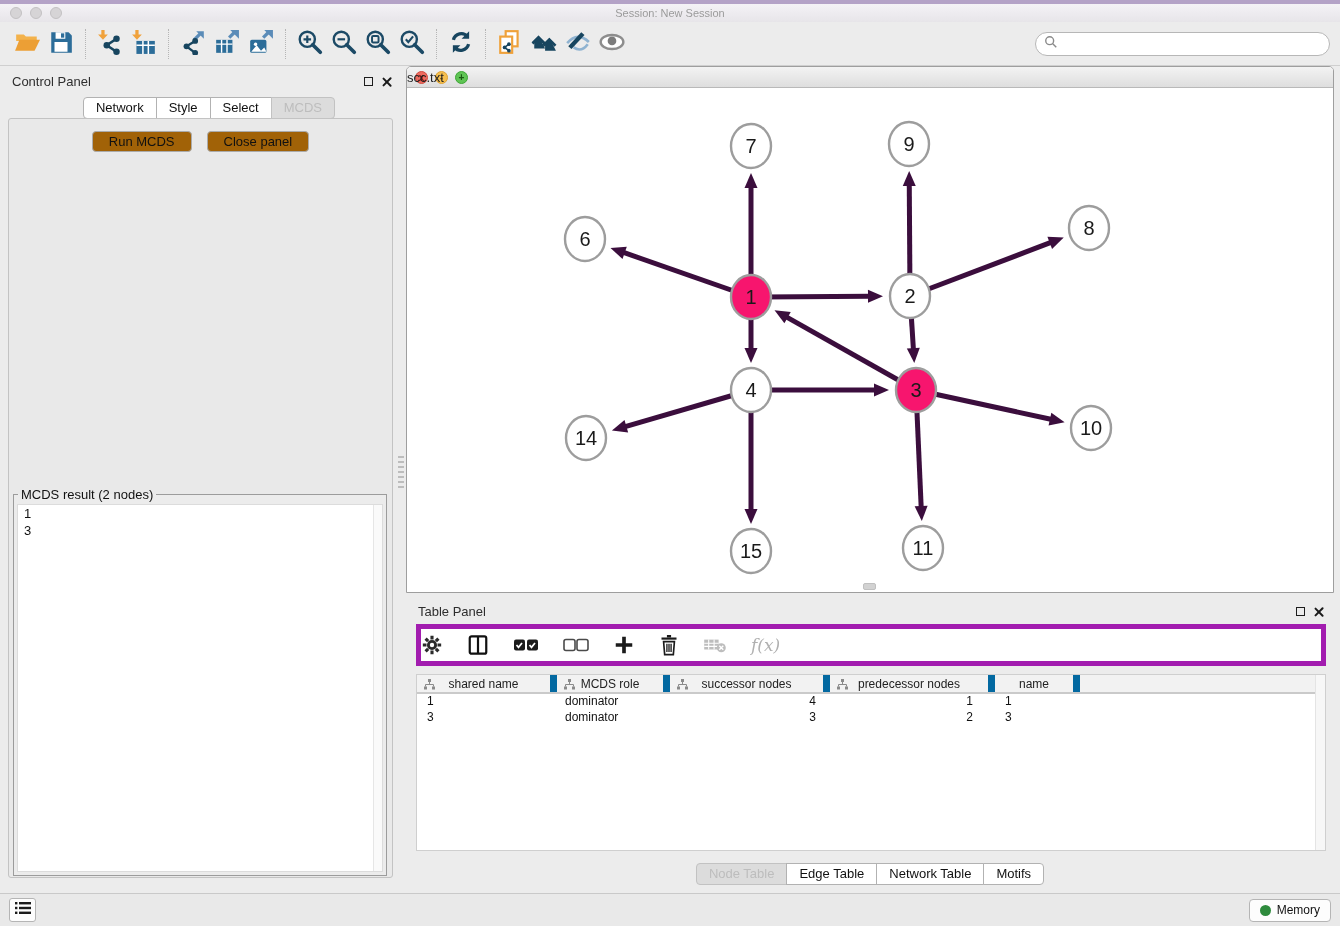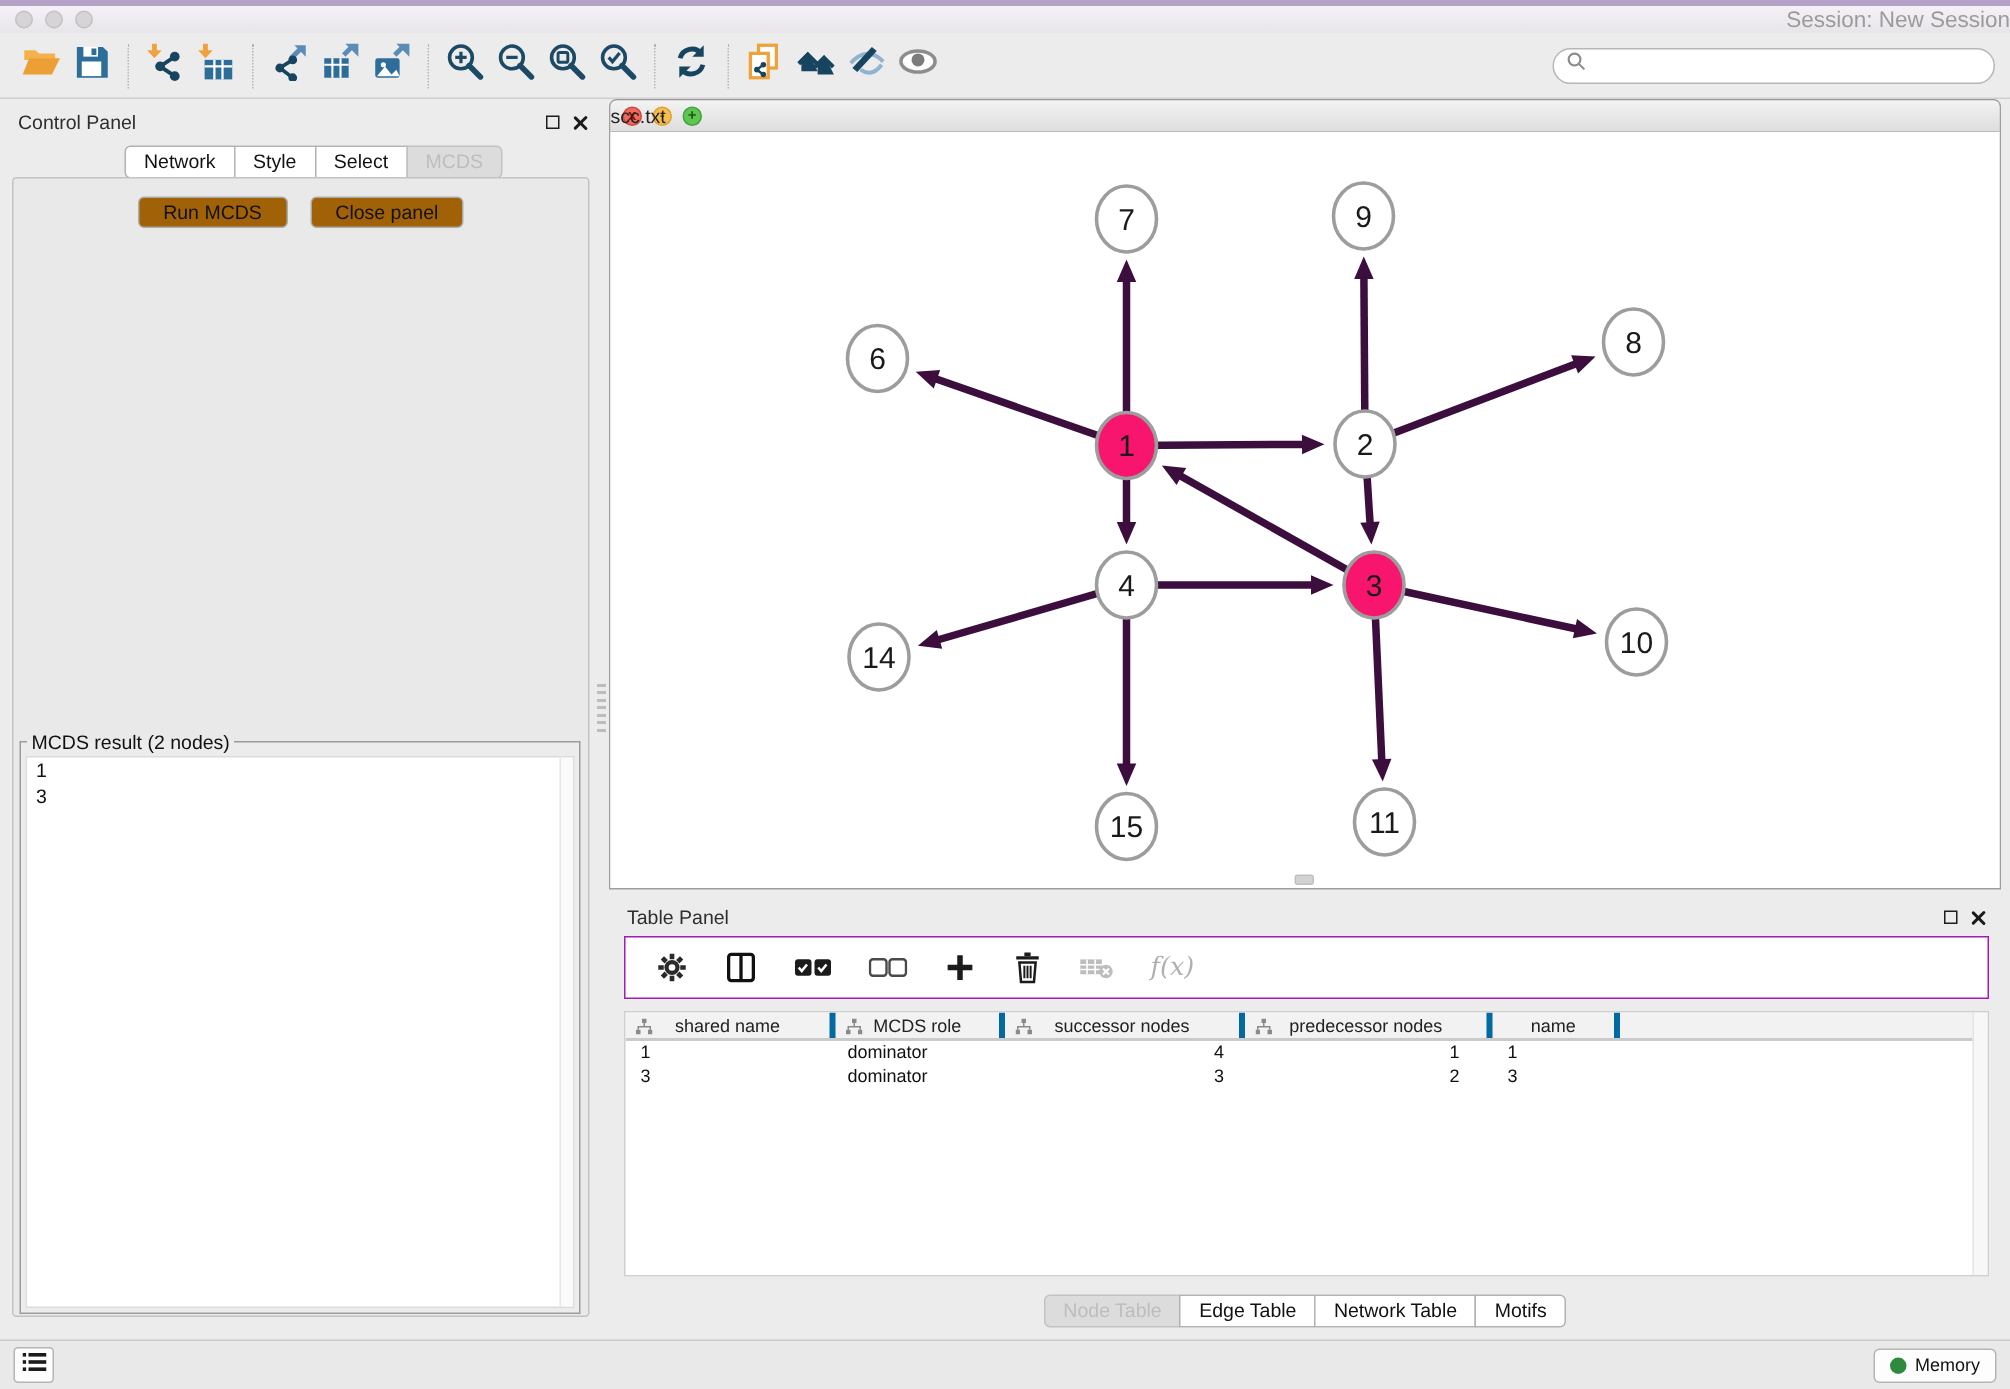--- a/index.html
+++ b/index.html
@@ -4,21 +4,21 @@
 <style>
   * { margin:0; padding:0; box-sizing:border-box; }
   html,body { width:1340px; height:926px; overflow:hidden; }
   body { font-family:"Liberation Sans", sans-serif; background:#ececec; position:relative; }
 
   
   .titlebar { height:22px; border-top:4px solid #b4a2c7; background:linear-gradient(#f4f2f6,#e7e5e9);
     position:relative; display:flex; align-items:center; }
   .traffic { display:flex; gap:8px; margin-left:10px; }
   .traffic span { width:12px; height:12px; border-radius:50%; background:#d6d4d6; border:1px solid #c3c1c3; }
-  .win-title { position:absolute; left:0; right:0; text-align:right; font-size:15px; color:#9b9b9b; }
+  .win-title { position:absolute; left:0; right:0; text-align:center; font-size:11px; color:#9b9b9b; }
 
   
   .toolbar { height:44px; background:#ececec; border-bottom:1px solid #cfcfcf; display:flex; align-items:center; padding:0 10px; }
   .tb-btn { width:34px; height:32px; display:flex; align-items:center; justify-content:center; cursor:pointer; }
   .tb-btn svg { width:26px; height:26px; }
   .tb-sep { width:1px; height:30px; margin:0 7px; border-left:1px dotted #b5b5b5; }
   .searchbox { margin-left:auto; width:295px; height:24px; background:#fff; border:1px solid #b7b7b7; border-radius:13px;
     display:flex; align-items:center; padding:0 8px; }
   .searchbox input { border:none; outline:none; flex:1; font-size:13px; background:transparent; margin-left:5px; }
 
@@ -69,27 +69,27 @@
   .nt { width:13px; height:13px; border-radius:50%; font-size:10px; font-weight:bold; line-height:12px; text-align:center; cursor:pointer; }
   .nt-close { background:#ee6a5f; border:1px solid #d0493d; color:#7c130d; }
   .nt-min { background:#f5bf4f; border:1px solid #dfa333; color:#8a5d0b; }
   .nt-zoom { background:#5fc454; border:1px solid #3da635; color:#1a5a12; }
   .net-title { position:absolute; left:0; right:0; font-size:13px; color:#222; }
   .net-canvas { position:relative; width:926px; height:504px; background:#fff; overflow:hidden; }
   .bottom-grip { position:absolute; left:456px; bottom:2px; width:13px; height:7px; background:#d2d2d2; border:1px solid #c0c0c0; border-radius:2px; }
 
   
   .table-panel { position:absolute; left:406px; top:530px; width:928px; height:297px; }
-  .tp-toolbar { position:absolute; top:28px; left:10px; right:8px; height:42px; background:#fff; border:1px solid #a21caf;
-    display:flex; align-items:center; gap:24px; padding-left:20px; }
+  .tp-toolbar { position:absolute; top:28px; left:10px; right:8px; height:42px; background:#fff; border:5px solid #a21caf;
+    display:flex; align-items:center; gap:24px; }
   .tp-icon { display:flex; align-items:center; justify-content:center; cursor:pointer; }
   .fx-label { font-family:"DejaVu Serif", serif; font-style:italic; font-size:17px; color:#b0b0b0; cursor:default; }
   .tp-table { position:absolute; top:78px; left:10px; right:8px; height:177px; background:#fff; border:1px solid #cfcfcf; overflow:hidden; }
   .tp-header { display:flex; height:19px; background:#f2f2f2; border-bottom:2px solid #cacaca; }
-  .th-cell { position:relative; font-size:12px; color:#222; border-right:4px solid #0369a1; display:flex; align-items:center; justify-content:center; cursor:pointer; }
+  .th-cell { position:relative; font-size:12px; color:#222; border-right:7px solid #0369a1; display:flex; align-items:center; justify-content:center; cursor:pointer; }
   .th-cell .col-icon { position:absolute; left:7px; top:4px; }
   .tp-row { display:flex; height:16px; }
   .td-cell { font-size:12px; color:#111; overflow:hidden; white-space:nowrap; cursor:default; }
   .tp-scroll { position:absolute; right:0; top:0; bottom:0; width:10px; background:#f7f7f7; border-left:1px solid #e4e4e4; }
   .tp-tabs { position:absolute; top:267px; left:0; right:0; display:flex; justify-content:center; }
 
   
   .statusbar { position:absolute; left:0; bottom:0; width:1340px; height:33px; background:#e9e9e9; border-top:1px solid #c9c9c9;
     display:flex; align-items:center; padding:0 9px; }
   .list-btn { width:27px; height:24px; background:#fdfdfd; border:1px solid #b5b5b5; border-radius:3px;

